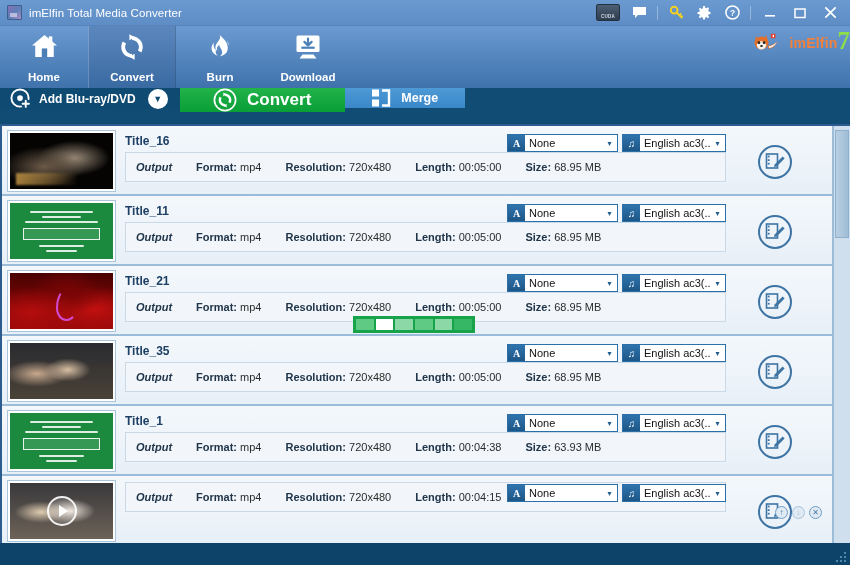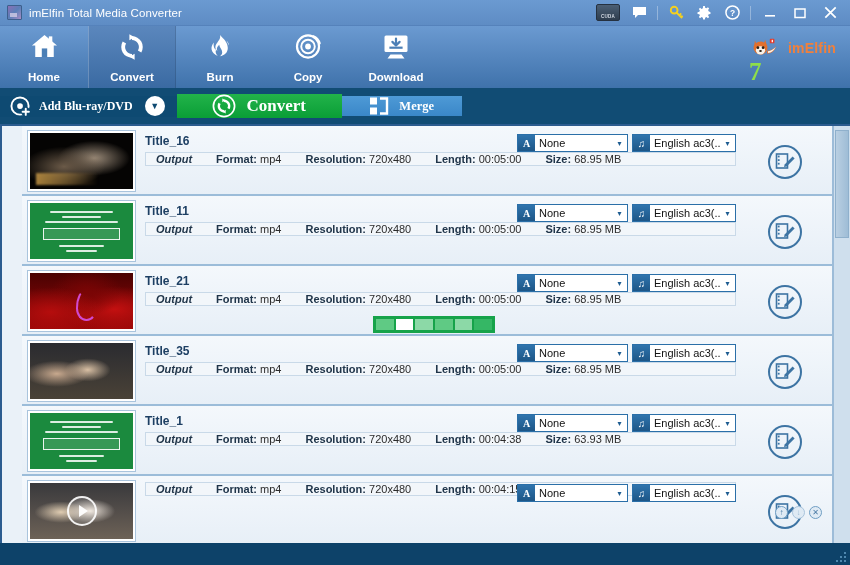--- a/index.html
+++ b/index.html
@@ -65,35 +65,34 @@
     cursor: default; position: relative;
   }
   .nav-item.active {
     background: linear-gradient(to bottom, #5b87bd 0%, #3a6aa2 100%);
     box-shadow: inset 1px 0 0 rgba(255,255,255,.22), inset -1px 0 0 rgba(0,0,0,.12);
   }
   .nav-ico { height: 30px; display:flex; align-items:center; justify-content:center; }
   .nav-label { color:#ffffff; font-size: 11.5px; font-weight: bold; }
 
   .brand {
-    margin-left: auto; margin-right: 14px;
-    display: flex; flex-direction: column; justify-content: center; align-items: flex-start;
+    margin-left: auto; 
+    display: flex; flex-direction: row; justify-content: center; align-items: flex-start;
     padding-top: 4px;
   }
   .brand-top { display:flex; align-items:center; gap:3px; }
   .brand-name { color:#f0803c; font-size:14px; font-weight:bold; letter-spacing:.2px; }
   .brand-line2 { display:flex; align-items:flex-end; gap:5px; }
   .brand-title { color:#ffffff; font-size:17px; font-weight:bold; letter-spacing:.1px; }
   .brand-seven { color:#8ede4a; font-size:25px; font-weight:bold; line-height:.85; font-family:"Liberation Serif", serif;}
 
   
   .actionbar {
-    height: 36px; flex: 0 0 36px; display: flex; align-items: center;
+    height: 36px; flex: 0 0 36px; display: flex; align-items: flex-start;
     background: #114c74;
-    font-family: Liberation Serif, serif;
   }
   .add-disc {
     display:flex; align-items:center; gap:8px; padding: 0 12px 0 10px;
     background:#0e4a72; cursor: default;
   }
   .add-label { color:#ffffff; font-size:12px; font-weight:bold; }
   .chev-btn {
     width: 20px; height:20px; border-radius:50%;
     display:flex;align-items:center;justify-content:center;
     color:#0e4a72; background:#ffffff; font-size:9px; cursor:default; margin-left: 4px;
@@ -122,22 +121,21 @@
     padding: 2px 0 0 2px; overflow:hidden;
   }
   .list {
     flex: 1; background:#eaf1f8; overflow:hidden;
     border-right: 1px solid #9dbcd8;
   }
   .row {
     height: 70px; display:flex; align-items:stretch; position:relative;
     background: linear-gradient(to bottom, #f4f8fc 0%, #e7eff7 100%);
     border-bottom: 2px solid #9bbcd9;
-    padding: 4px 6px 0 6px;
-    margin-left: 20px;
+    padding: 4px 16px 0 6px;
   }
   .thumb {
     width: 107px; height: 60px; flex:0 0 107px;
     border: 2px solid #ffffff; outline:1px solid #a9c4dd;
     position: relative; overflow: hidden; background:#000;
     margin-top: 1px; cursor: default;
   }
   .thumb-inner { position:absolute; inset:0; }
   .th-dark {
     background:
@@ -198,21 +196,21 @@
     content:''; border-left:9px solid rgba(255,255,255,.95);
     border-top:6px solid transparent; border-bottom:6px solid transparent;
     margin-left:3px;
   }
 
   .row-main { flex:1; padding: 2px 0 0 10px; position:relative; min-width:0;}
   .row-title {
     font-size: 12px; font-weight: bold; color:#1d3f63; padding: 2px 0 4px 0;
   }
   .out-box {
-    background:#f2f6fa; border:1px solid #c9d9e8; height: 14px;
+    background:#f2f6fa; border:1px solid #c9d9e8; height: 30px;
     display:flex; align-items:center; gap: 24px; padding: 0 10px;
     margin-right: 8px; font-size: 11px; color:#2b2b2b;
   }
   .out-box .lbl { font-weight:bold; font-style:italic; color:#20354a; }
   .out-box b { font-weight:bold; color:#20354a; }
 
   .row-ctrl {
     position:absolute; right: 8px; top: 4px; display:flex; gap:4px; align-items:center;
   }
   .sel {
@@ -375,31 +373,20 @@
       <div class="nav-ico">
         <svg width="28" height="28" viewBox="0 0 28 28">
           <path d="M14 2c1 4-2.2 6.4-3.8 9.2-1.6 2.8-.6 5.6 1.2 6.6-1.4-2.6.6-4.6 1.8-6 .3 3 3 4.4 3 7.4 0 2-1.2 3.4-2.6 4 5-.4 8.2-3.8 8.2-8.2C21.8 9.2 17.6 6 14 2z" fill="#ffffff"></path>
           <path d="M7.8 9.6c-1.8 2.4-2.6 4.8-2.2 7 .5 2.8 2.8 5.2 6.2 6.4-2-1.8-2.6-4-1.8-6.2-1.6-.6-2.8-3.4-2.2-7.2z" fill="#ffffff"></path>
           <path d="M20.4 7.4c1.6 1.6 2.6 3.4 2.6 5.2-.6-1.6-1.6-3.2-2.6-5.2z" fill="#ffffff"></path>
         </svg>
       </div>
       <div class="nav-label">Burn</div>
     </div>
 
-    <div class="nav-item">
-      <div class="nav-ico">
-        <svg width="29" height="29" viewBox="0 0 30 30">
-          <circle cx="14.5" cy="15" r="11.4" fill="none" stroke="#ffffff" stroke-width="2.3"></circle>
-          <circle cx="14.5" cy="15" r="7" fill="none" stroke="#ffffff" stroke-width="2"></circle>
-          <circle cx="14.5" cy="15" r="3" fill="#ffffff"></circle>
-          <path d="M20 4.4a11.6 11.6 0 016.6 7.4" fill="none" stroke="#ffffff" stroke-width="2.2" stroke-linecap="round"></path>
-        </svg>
-      </div>
-      <div class="nav-label">Copy</div>
-    </div>
 
     <div class="nav-item">
       <div class="nav-ico">
         <svg width="30" height="28" viewBox="0 0 30 28">
           <rect x="3.5" y="2.5" width="23" height="16.5" rx="1.5" fill="#ffffff"></rect>
           <path d="M15 5.5v7m0 0l-3.6-3.6M15 12.5l3.6-3.6" stroke="#4b7fb6" stroke-width="2.2" fill="none" stroke-linecap="round"></path>
           <rect x="8.4" y="13.6" width="13.2" height="2.2" fill="#4b7fb6"></rect>
           <path d="M9.5 21.5h11l3 4h-17z" fill="#ffffff"></path>
         </svg>
       </div>

